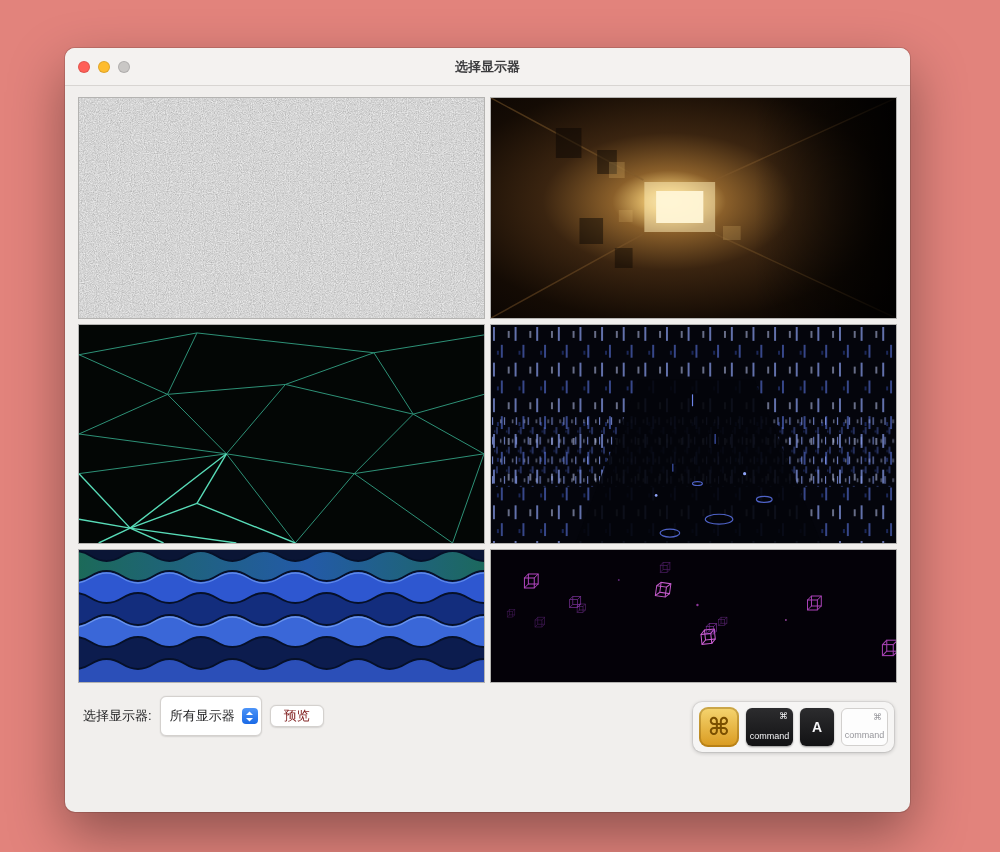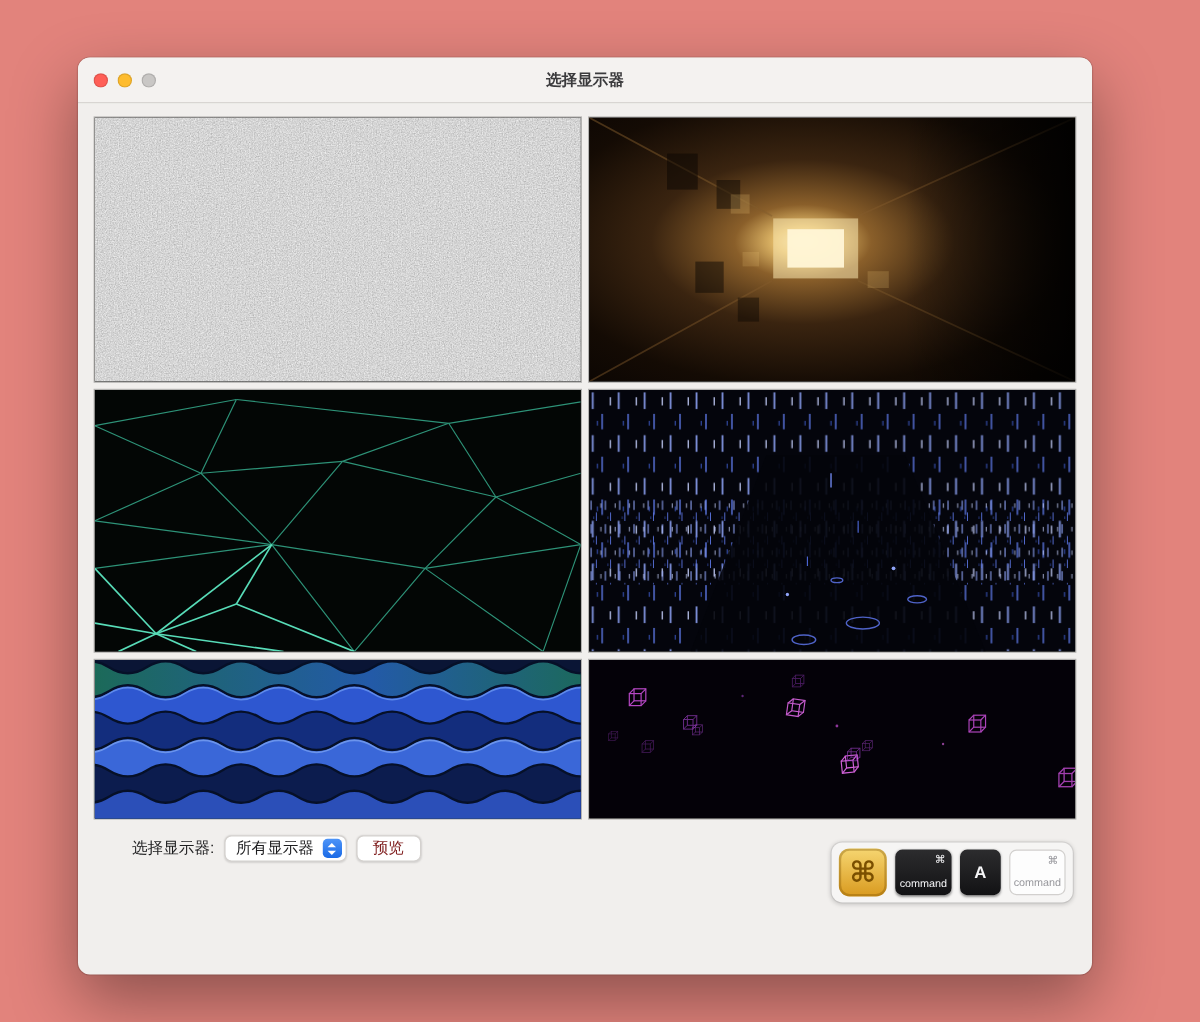--- a/index.html
+++ b/index.html
@@ -33,23 +33,23 @@
     grid-template-rows:220px 218px 132px; gap:7px;
   }
   .thumb {
     position:relative; overflow:hidden; background:#000;
     box-shadow:0 0 0 1px rgba(0,0,0,.25);
   }
   .thumb svg { position:absolute; inset:0; width:100%; height:100%; display:block; }
 
   .controls { margin:14px 2px 0 4px; position:relative; }
   .crow { display:flex; align-items:center; gap:8px; margin-bottom:8px; }
-  .clabel { font-size:13px; color:#1d1d1f;margin-left:27px; }
+  .clabel { font-size:13px; color:#1d1d1f; }
   .popup {
-    display:inline-flex; align-items:center; height:22px;
+    display:inline-flex; align-items:center; height:40px;
     background:#ffffff; border:1px solid #d4d1ce; border-radius:6px;
     box-shadow:0 .5px 1.5px rgba(0,0,0,.12);
     padding:0 3px 0 9px; cursor:default; gap:7px;
   }
   .popup .val { font-size:13px; color:#1d1d1f; }
   .stepper {
     width:16px; height:16px; border-radius:4px;
     background:linear-gradient(#4d94f8,#1a6ae6);
     display:flex; align-items:center; justify-content:center;
   }

